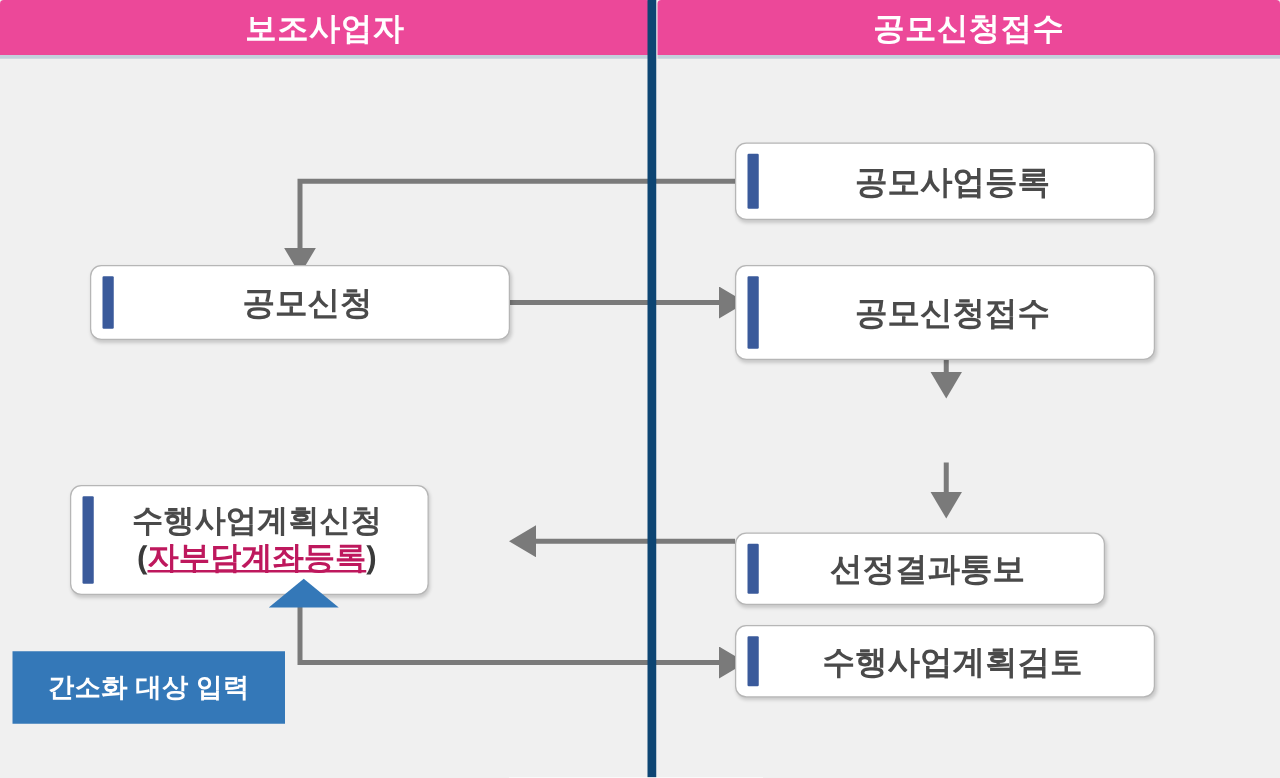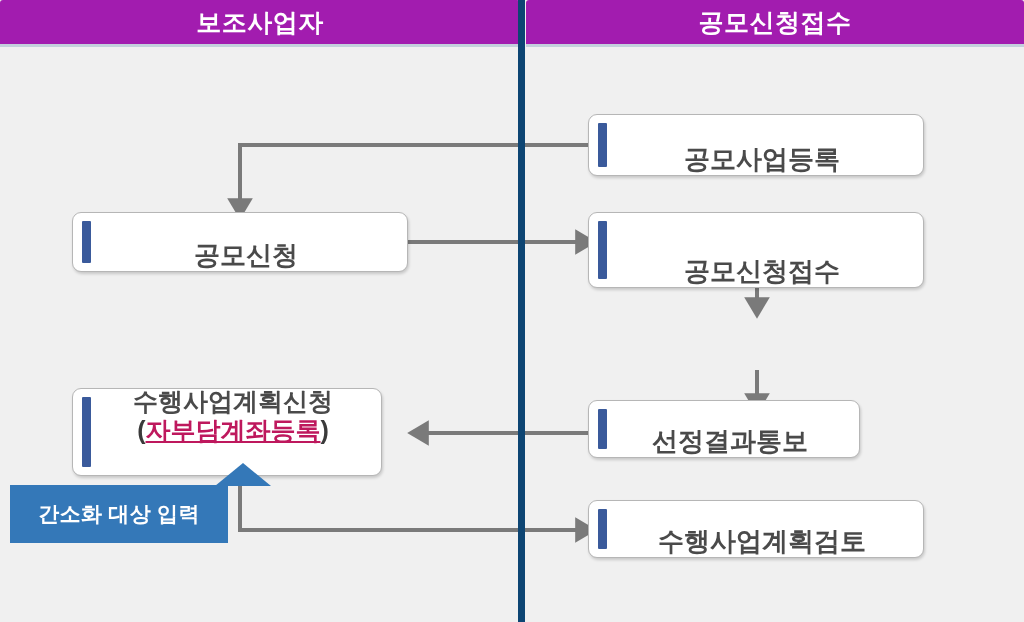--- a/index.html
+++ b/index.html
@@ -15,21 +15,21 @@
     background: #f0f0f0;
     font-family: "Liberation Sans", "DejaVu Sans", sans-serif;
     overflow: hidden;
   }
 
   
   .lane-header {
     position: absolute;
     top: 0;
     height: 44px;
-    background: #a21caf;
+    background: #ec4899;
     color: #ffffff;
     display: flex;
     align-items: center;
     justify-content: center;
     font-size: 25px;
     font-weight: bold;
     letter-spacing: 0.5px;
     border-radius: 3px 3px 0 0;
     box-sizing: border-box;
   }
@@ -68,21 +68,21 @@
 
   
   .node {
     position: absolute;
     background: #ffffff;
     border: 1px solid #b6b6b6;
     border-radius: 9px;
     box-shadow: 1px 2px 3px rgba(0,0,0,0.17);
     box-sizing: border-box;
     display: flex;
-    align-items: flex-end;
+    align-items: center;
     justify-content: center;
     z-index: 8;
   }
   .node .accent {
     position: absolute;
     left: 9px;
     top: 8px;
     bottom: 8px;
     width: 9px;
     background: #3a5a9b;
@@ -105,20 +105,21 @@
   .node .line2 .hl { color: #be185d; text-decoration: underline; }
 
   
   .callout {
     position: absolute;
     background: #3478b8;
     z-index: 9;
     display: flex;
     align-items: center;
     justify-content: center;
+    margin-top: 36px;
   }
   .callout .callout-label {
     color: #ffffff;
     font-size: 21px;
     font-weight: bold;
     letter-spacing: 0.3px;
   }
   .callout-tip {
     position: absolute;
     z-index: 9;
@@ -175,36 +176,36 @@
     <span class="accent"></span>
     <span class="node-label">공모사업등록</span>
   </div>
 
   <div class="node" style="left:588px; top:212px; width:336px; height:76px;">
     <span class="accent"></span>
     <span class="node-label">공모신청접수</span>
   </div>
 
 
-  <div class="node" style="left:588px; top:400px; width:272px; height:58px;">
+  <div class="node" style="left:588px; top:426px; width:296px; height:58px;">
     <span class="accent"></span>
     <span class="node-label">선정결과통보</span>
   </div>
 
   <div class="node" style="left:72px; top:212px; width:336px; height:60px;">
     <span class="accent"></span>
     <span class="node-label">공모신청</span>
   </div>
 
   <div class="node" style="left:588px; top:500px; width:336px; height:58px;">
     <span class="accent"></span>
     <span class="node-label">수행사업계획검토</span>
   </div>
 
-  <div class="node two-line" style="left:72px; top:388px; width:310px; height:88px;">
+  <div class="node two-line" style="left:56px; top:388px; width:287px; height:88px;">
     <span class="accent"></span>
     <span class="node-label">
       <span>수행사업계획신청</span>
       <span class="line2"><span>(</span><span class="hl">자부담계좌등록</span><span>)</span></span>
     </span>
   </div>
 
   <div class="callout-tip" style="left:215px; top:463px;"></div>
   <div class="callout" style="left:10px; top:485px; width:218px; height:58px;">
     <span class="callout-label">간소화 대상 입력</span>

